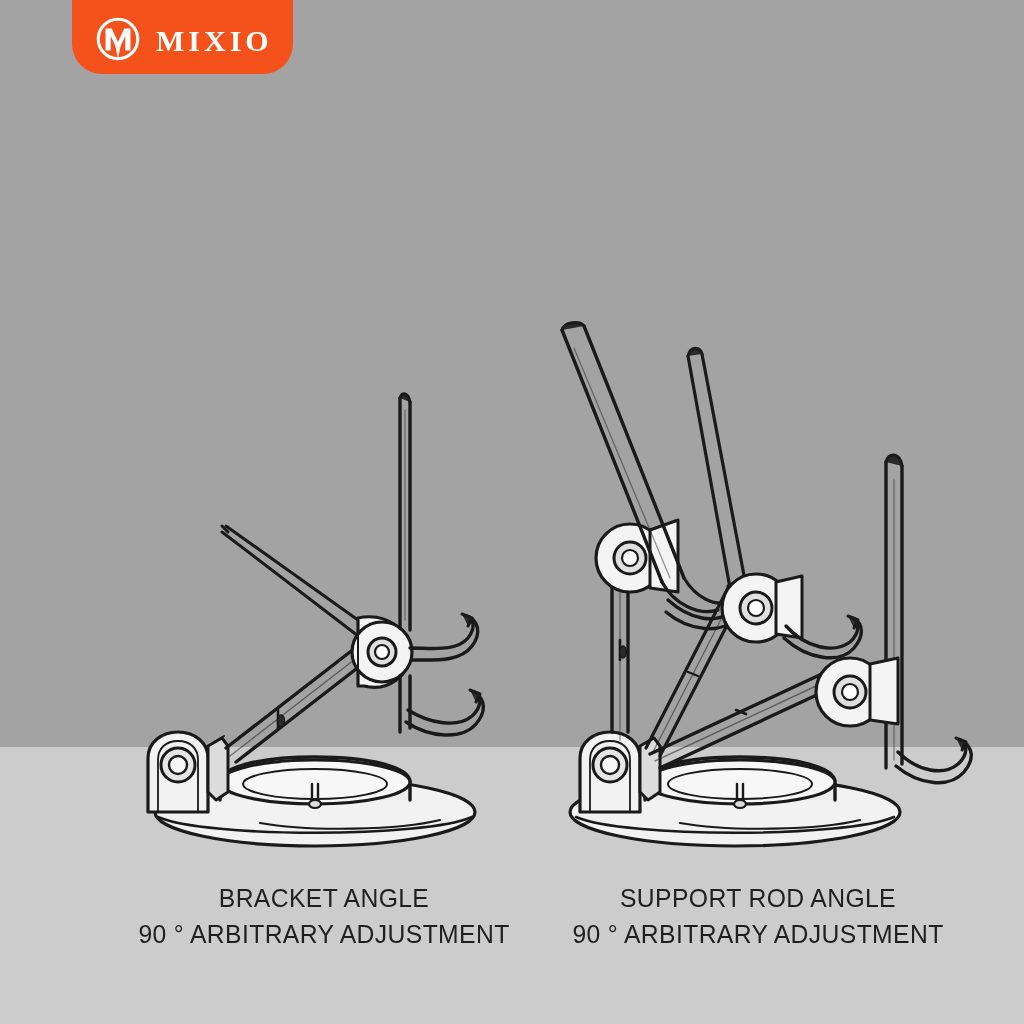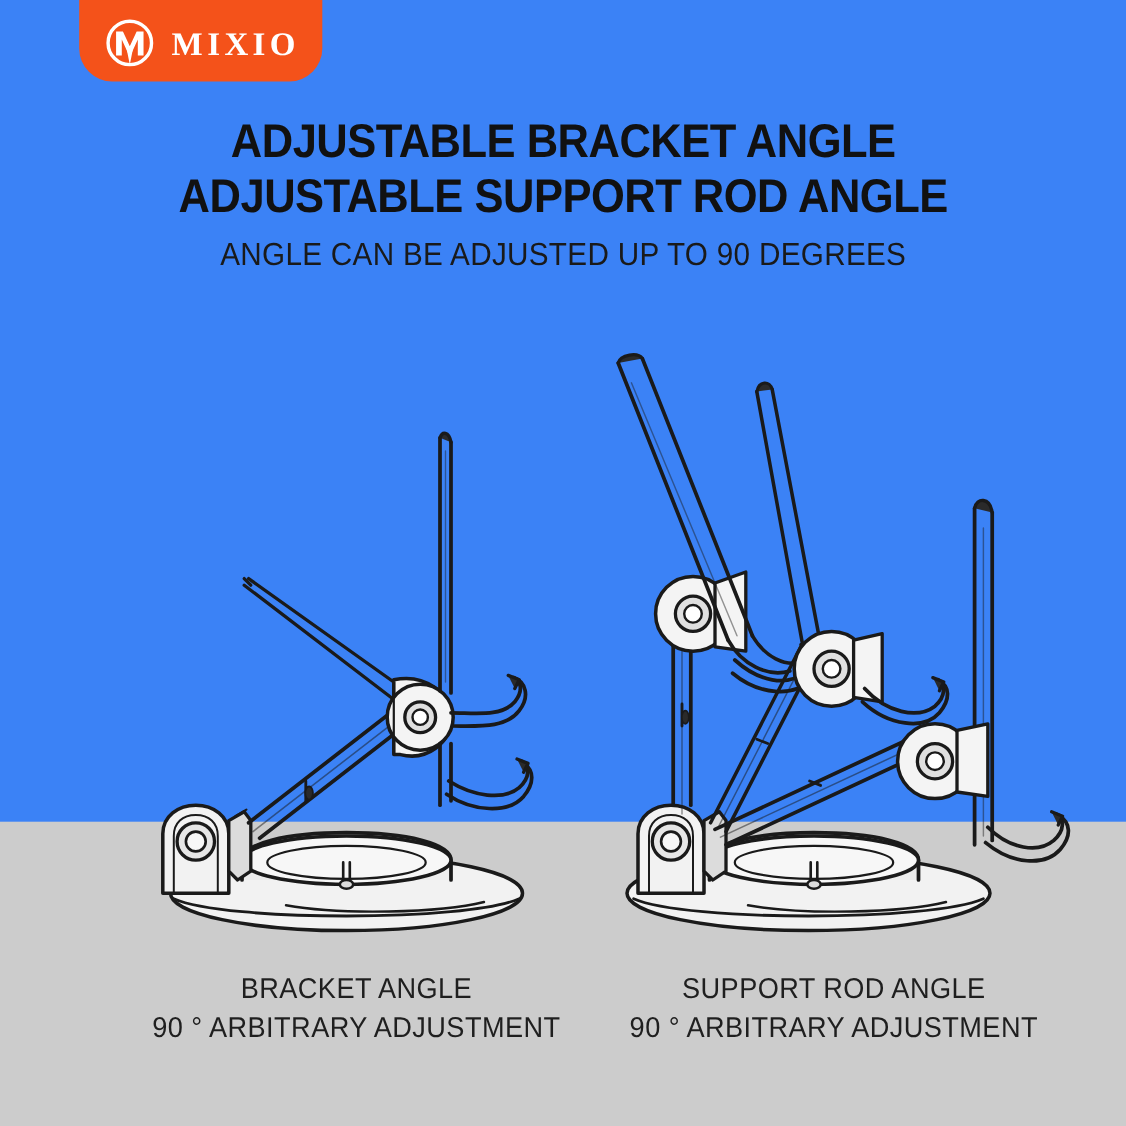--- a/index.html
+++ b/index.html
@@ -8,21 +8,21 @@
     background: #ffffff;
   }
   body {
     font-family: "Liberation Sans", sans-serif;
   }
   #canvas {
     position: relative;
     width: 1024px;
     height: 1024px;
     overflow: hidden;
-    background: #3b82f6;
+    background: #a3a3a3;
   }
 
   
   .floor-band {
     position: absolute;
     left: 0;
     top: 747px;
     width: 1024px;
     height: 277px;
     background: #cccccc;
@@ -145,25 +145,20 @@
 
   <div class="logo-badge">
     <svg class="logo-mark" viewBox="0 0 100 100">
       <circle cx="50" cy="50" r="38" fill="none" stroke="#ffffff" stroke-width="6"></circle>
       <path d="M26 72 L26 30 L38 30 L50 56 L62 30 L74 30 L74 72 L64 72 L64 44 L53 68 L50 74 L47 68 L36 44 L36 72 Z" fill="#ffffff"></path>
       <path d="M44 58 L50 88 L56 58 L50 70 Z" fill="#ffffff"></path>
     </svg>
     <div class="logo-word">MIXIO</div>
   </div>
 
-  <div class="heading-block">
-    <div class="title-line">ADJUSTABLE BRACKET ANGLE</div>
-    <div class="title-line">ADJUSTABLE SUPPORT ROD ANGLE</div>
-    <div class="subtitle-line">ANGLE CAN BE ADJUSTED UP TO 90 DEGREES</div>
-  </div>
 
   <div class="product-figure" id="figure-left">
     <svg viewBox="0 0 420 470">
       <g fill="none" stroke="#1a1a1a" stroke-linecap="round" stroke-linejoin="round">
 
         <ellipse cx="205" cy="432" rx="160" ry="34" fill="#f2f2f2" stroke-width="3.2"></ellipse>
         <path d="M48 437 C95 458 315 458 362 437" stroke-width="2.6" fill="none"></path>
 
         <path d="M110 420 L110 402 C110 387 150 377 205 377 C260 377 300 387 300 402 L300 420" fill="#ececec" stroke-width="3.4"></path>
         <ellipse cx="205" cy="402" rx="95" ry="22" fill="#f7f7f7" stroke-width="3.2"></ellipse>

